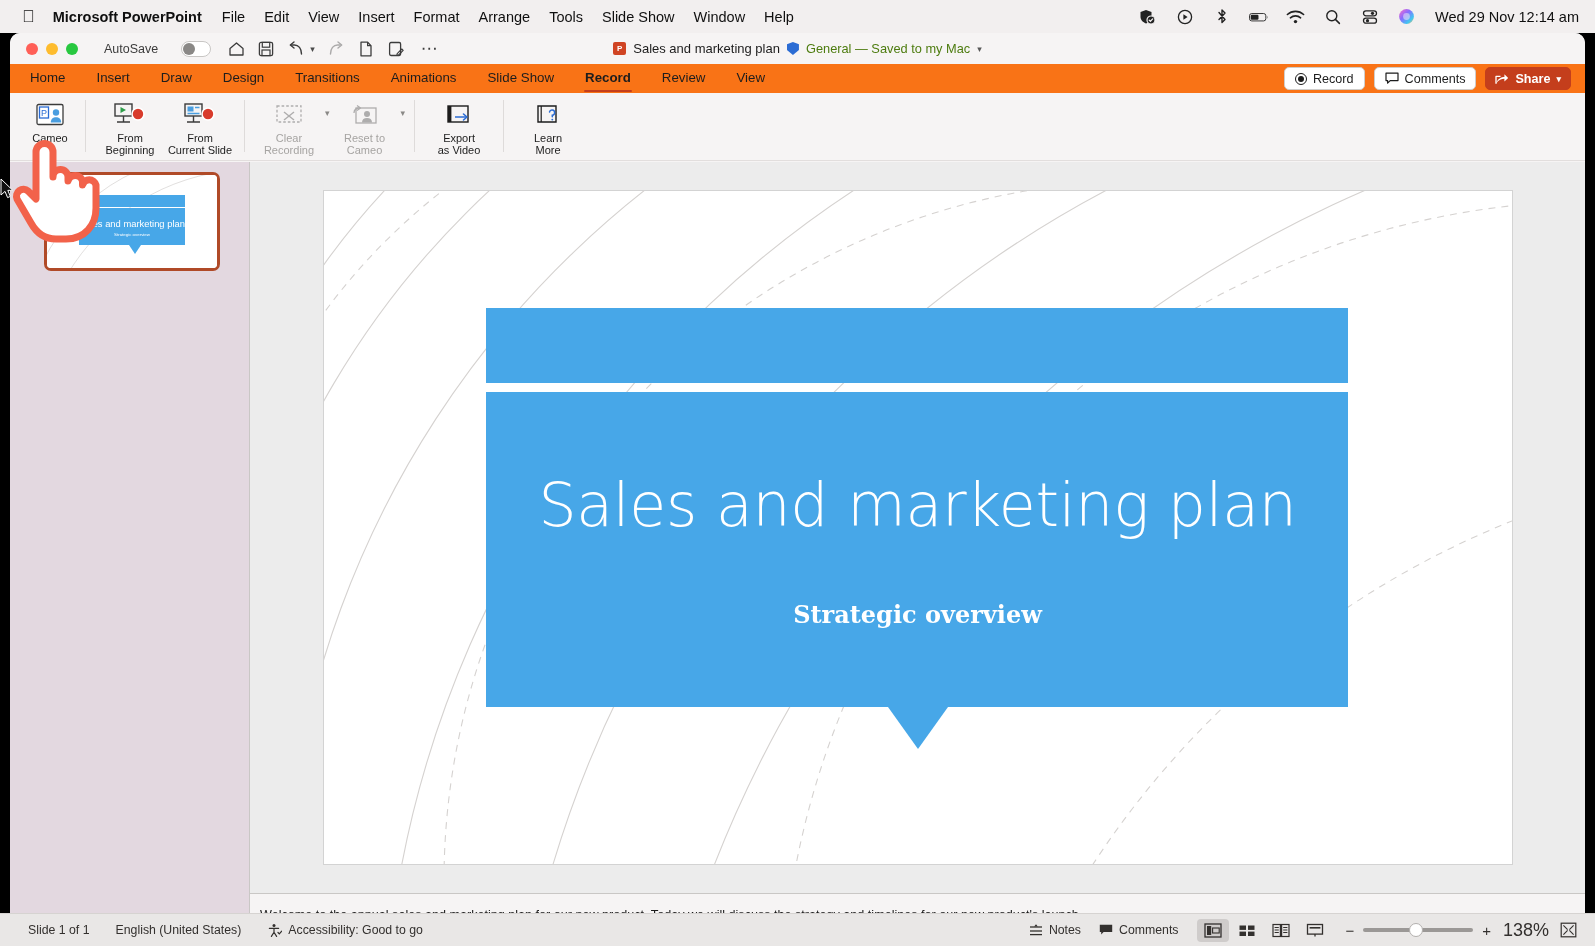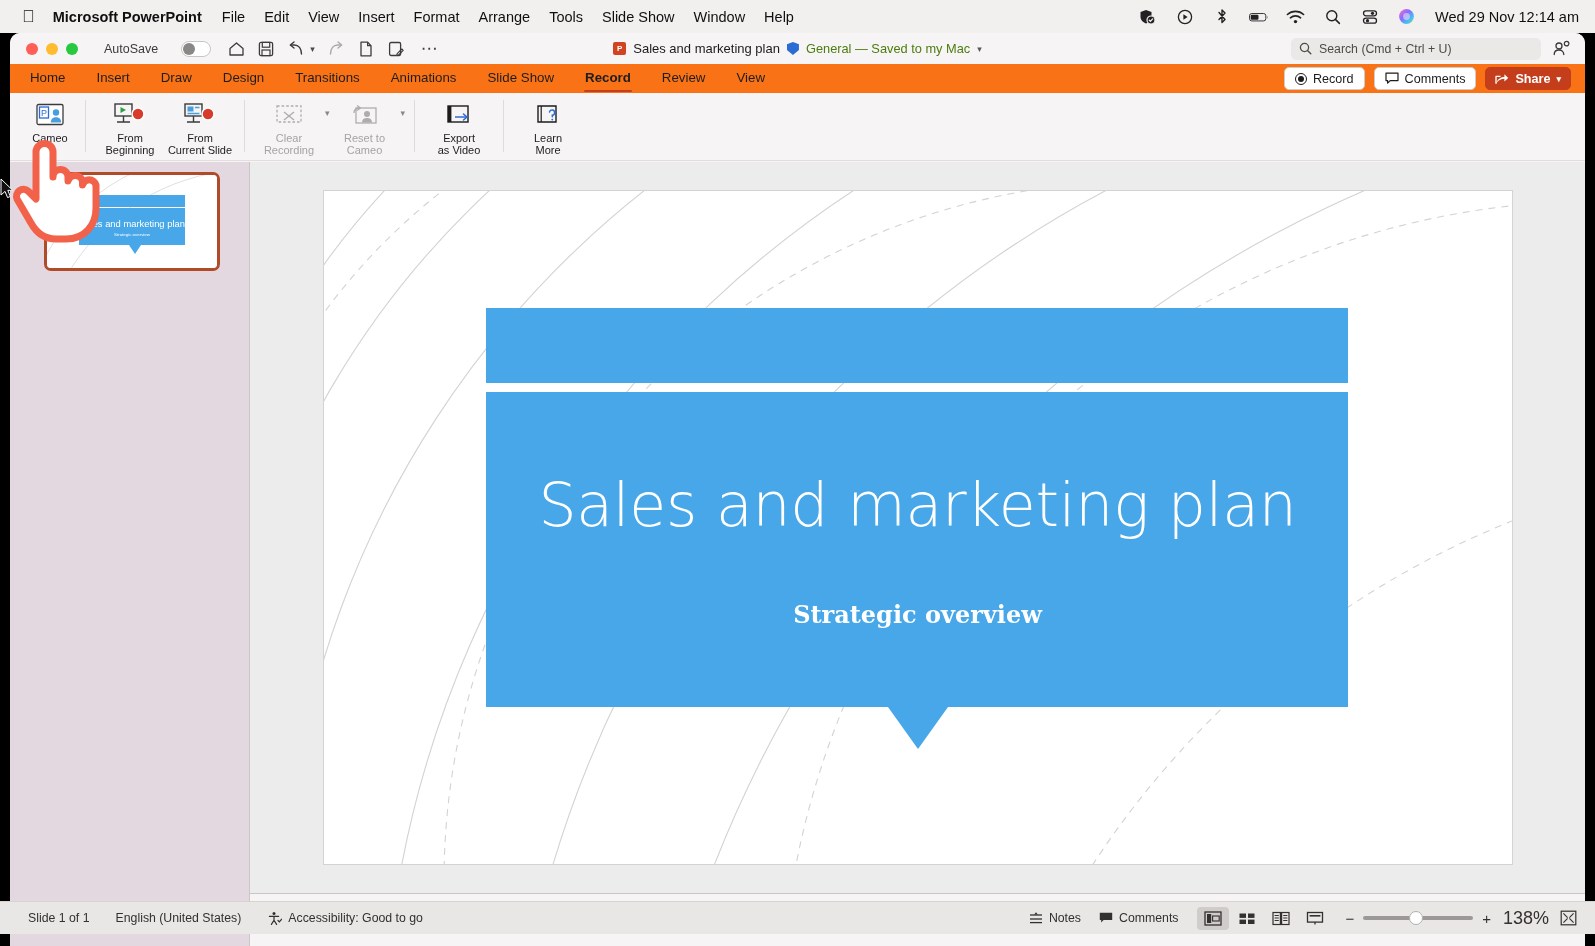--- a/index.html
+++ b/index.html
@@ -201,21 +201,21 @@
   }
 
   .notes-divider { height:1px; background:#c9c7c5; }
   .notes {
     height: 52px; background:#f6f4f4; padding: 14px 16px 0 10px;
     font-size: 12.6px; color:#1b1b1b;
   }
 
   
   .statusbar {
-    position:absolute; bottom:12px; left:0; width:1595px; height:33px;
+    position:absolute; bottom:0; left:0; width:1595px; height:33px;
     background:#e9e7e6; display:flex; align-items:center;
     padding: 0 14px 0 28px; font-size:12.3px; color:#33302e;
     border-top:1px solid #d6d3d1;
   }
   .sb-item { margin-right: 26px; display:flex; align-items:center; gap:6px; white-space:nowrap;}
   .sb-right { margin-left:auto; display:flex; align-items:center; gap:0px; }
   .sb-btn { display:flex; align-items:center; gap:6px; padding:3px 9px; border-radius:4px; }
   .view-btns { display:flex; align-items:center; margin-left:10px; gap:2px; }
   .vbtn { width:32px;height:23px; display:flex;align-items:center;justify-content:center; border-radius:4px; }
   .vbtn.active { background:#cfcccb; }
@@ -373,36 +373,20 @@
       </div>
 
       <div class="doc-center">
         <span class="pp-doc-icon">P</span>
         <span class="doc-title">Sales and marketing plan</span>
         <span class="shield"></span>
         <span class="doc-sub">General — Saved to my Mac</span>
         <span class="doc-sub-caret">▾</span>
       </div>
 
-      <div class="tb-right">
-        <div class="search-box">
-          <svg width="13" height="13" viewBox="0 0 13 13">
-              <circle cx="5.5" cy="5.5" r="4.1" fill="none" stroke="#4d4b49" stroke-width="1.3"></circle>
-              <line x1="8.5" y1="8.5" x2="11.8" y2="11.8" stroke="#4d4b49" stroke-width="1.4" stroke-linecap="round"></line>
-            </svg>
-          <span>Search (Cmd + Ctrl + U)</span>
-        </div>
-        <span class="collab-ico">
-          <svg width="19" height="17" viewBox="0 0 19 17">
-              <circle cx="7" cy="6" r="3" fill="none" stroke="#3a3a3a" stroke-width="1.3"></circle>
-              <path d="M2.2 14.6 C2.2 11.6 4.4 10 7 10 C9.6 10 11.8 11.6 11.8 14.6" fill="none" stroke="#3a3a3a" stroke-width="1.3" stroke-linecap="round"></path>
-              <circle cx="14.6" cy="3.6" r="2.3" fill="none" stroke="#3a3a3a" stroke-width="1.2"></circle>
-            </svg>
-        </span>
-      </div>
     </div>
 
     <div class="ribbon-tabs">
       <span class="rtab">Home</span>
       <span class="rtab">Insert</span>
       <span class="rtab">Draw</span>
       <span class="rtab">Design</span>
       <span class="rtab">Transitions</span>
       <span class="rtab">Animations</span>
       <span class="rtab">Slide Show</span>

